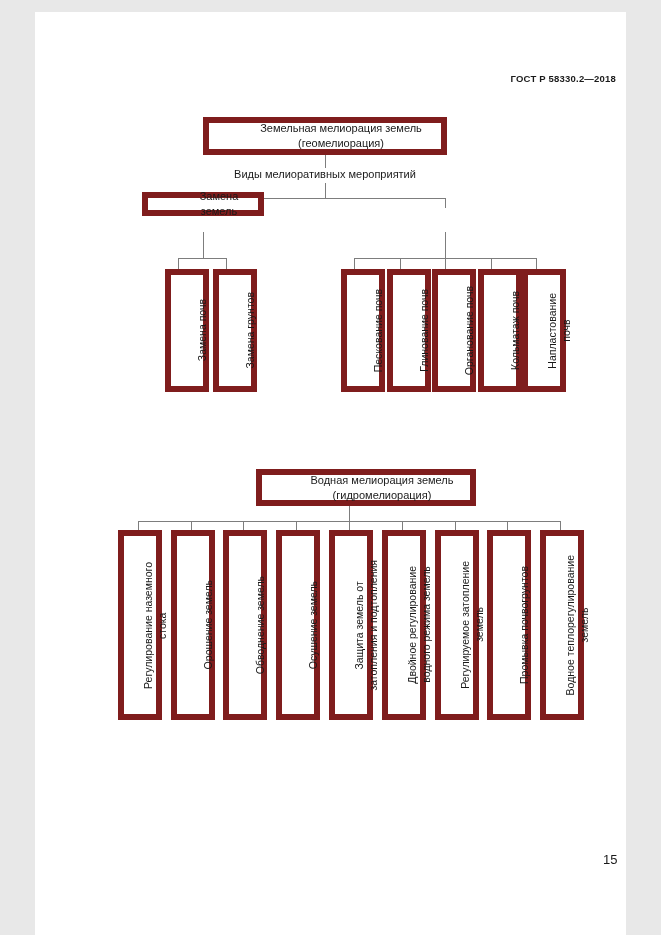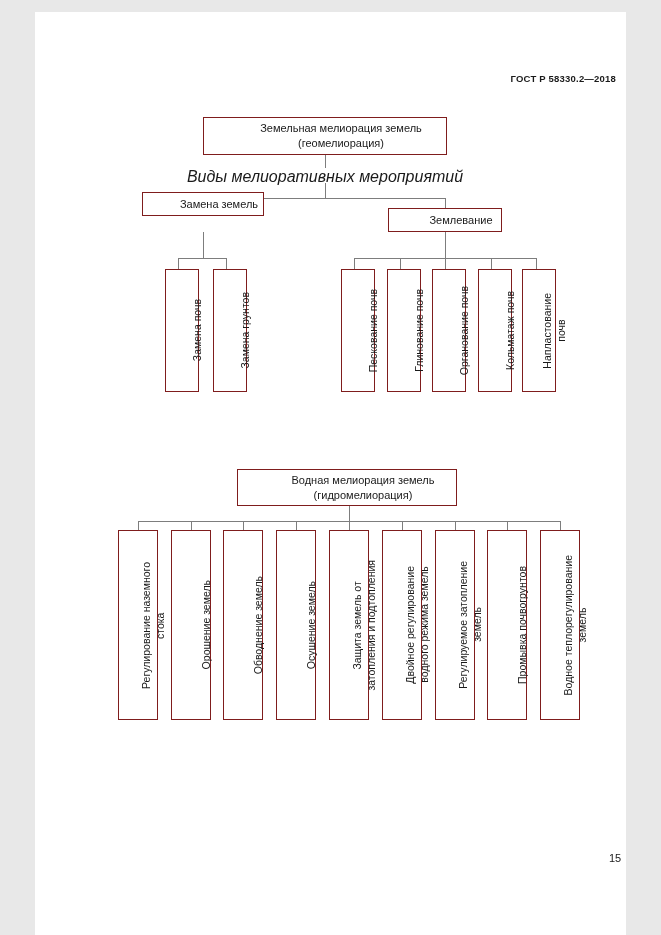--- a/index.html
+++ b/index.html
@@ -9,43 +9,43 @@
     background:#ffffff; overflow:hidden;
     font-family:"Liberation Sans","DejaVu Sans",sans-serif;
     color:#1a1a1a;
   }
   .hdr {
     position:absolute; top:61px; left:380px; width:201px;
     text-align:right; font-size:9.5px; font-weight:bold; letter-spacing:0.2px;
   }
   .box {
     position:absolute; box-sizing:border-box;
-    border:1px solid #7f1d1d; background:#fff;
+    border:6px solid #7f1d1d; background:#fff;
     display:flex; align-items:center; justify-content:center;
     text-align:center; font-size:11px; line-height:1.35;
     white-space:pre-line;
     padding-left:32px;
   }
   .vbox { font-size:10.5px; }
   .vtext {
     writing-mode:vertical-rl; transform:rotate(180deg);
     white-space:pre-line; text-align:center; line-height:1.3;
     max-height:100%;
   }
   .line { position:absolute; background:#7d7d7d; }
   .lvl-label {
-    position:absolute; text-align:center; font-size:16px;font-style:italic;
+    position:absolute; text-align:center; font-size:11px;
   }
   .caption {
     position:absolute; left:0; width:661px; text-align:center;
     font-size:8.5px; line-height:1.55; color:#222; white-space:pre-line;
   }
   .pageno {
     position:absolute; top:840px; left:568px; width:24px;
-    text-align:center; font-size:11px;
+    text-align:left; font-size:13px;
   }
 </style>
 </head>
 <body>
 
 <div class="page">
 
   <div class="hdr">ГОСТ Р 58330.2—2018</div>
 
   <div class="box" style="left:168px;top:105px;width:244px;height:38px">
@@ -55,23 +55,20 @@
 
   <div class="line" style="left:290px;top:143px;width:1px;height:13px"></div>
   <div class="lvl-label" style="left:140px;top:156px;width:300px">Виды мелиоративных мероприятий</div>
   <div class="line" style="left:290px;top:171px;width:1px;height:15px"></div>
   <div class="line" style="left:168px;top:186px;width:243px;height:1px"></div>
   <div class="line" style="left:168px;top:186px;width:1px;height:10px"></div>
   <div class="line" style="left:410px;top:186px;width:1px;height:10px"></div>
 
   <div class="box" style="left:107px;top:180px;width:122px;height:24px">
     <span>Замена земель</span>
-  </div>
-  <div class="box" style="left:353px;top:196px;width:114px;height:24px">
-    <span>Землевание</span>
   </div>
 
   <div class="line" style="left:168px;top:220px;width:1px;height:26px"></div>
   <div class="line" style="left:410px;top:220px;width:1px;height:26px"></div>
 
 
   <div class="line" style="left:143px;top:246px;width:49px;height:1px"></div>
   <div class="line" style="left:143px;top:246px;width:1px;height:11px"></div>
   <div class="line" style="left:191px;top:246px;width:1px;height:11px"></div>
 
@@ -99,21 +96,21 @@
   </div>
   <div class="box vbox" style="left:443px;top:257px;width:26px;height:123px">
     <span class="vtext">Кольматаж почв</span>
   </div>
   <div class="box vbox" style="left:487px;top:257px;width:28px;height:123px">
     <span class="vtext">Напластование
 почв</span>
   </div>
 
 
-  <div class="box" style="left:202px;top:457px;width:220px;height:37px">
+  <div class="box" style="left:221px;top:457px;width:220px;height:37px">
     <span>Водная мелиорация земель
 (гидромелиорация)</span>
   </div>
 
   <div class="line" style="left:314px;top:494px;width:1px;height:15px"></div>
   <div class="line" style="left:103px;top:509px;width:423px;height:1px"></div>
   <div class="line" style="left:103px;top:509px;width:1px;height:9px"></div>
   <div class="line" style="left:156px;top:509px;width:1px;height:9px"></div>
   <div class="line" style="left:208px;top:509px;width:1px;height:9px"></div>
   <div class="line" style="left:261px;top:509px;width:1px;height:9px"></div>

